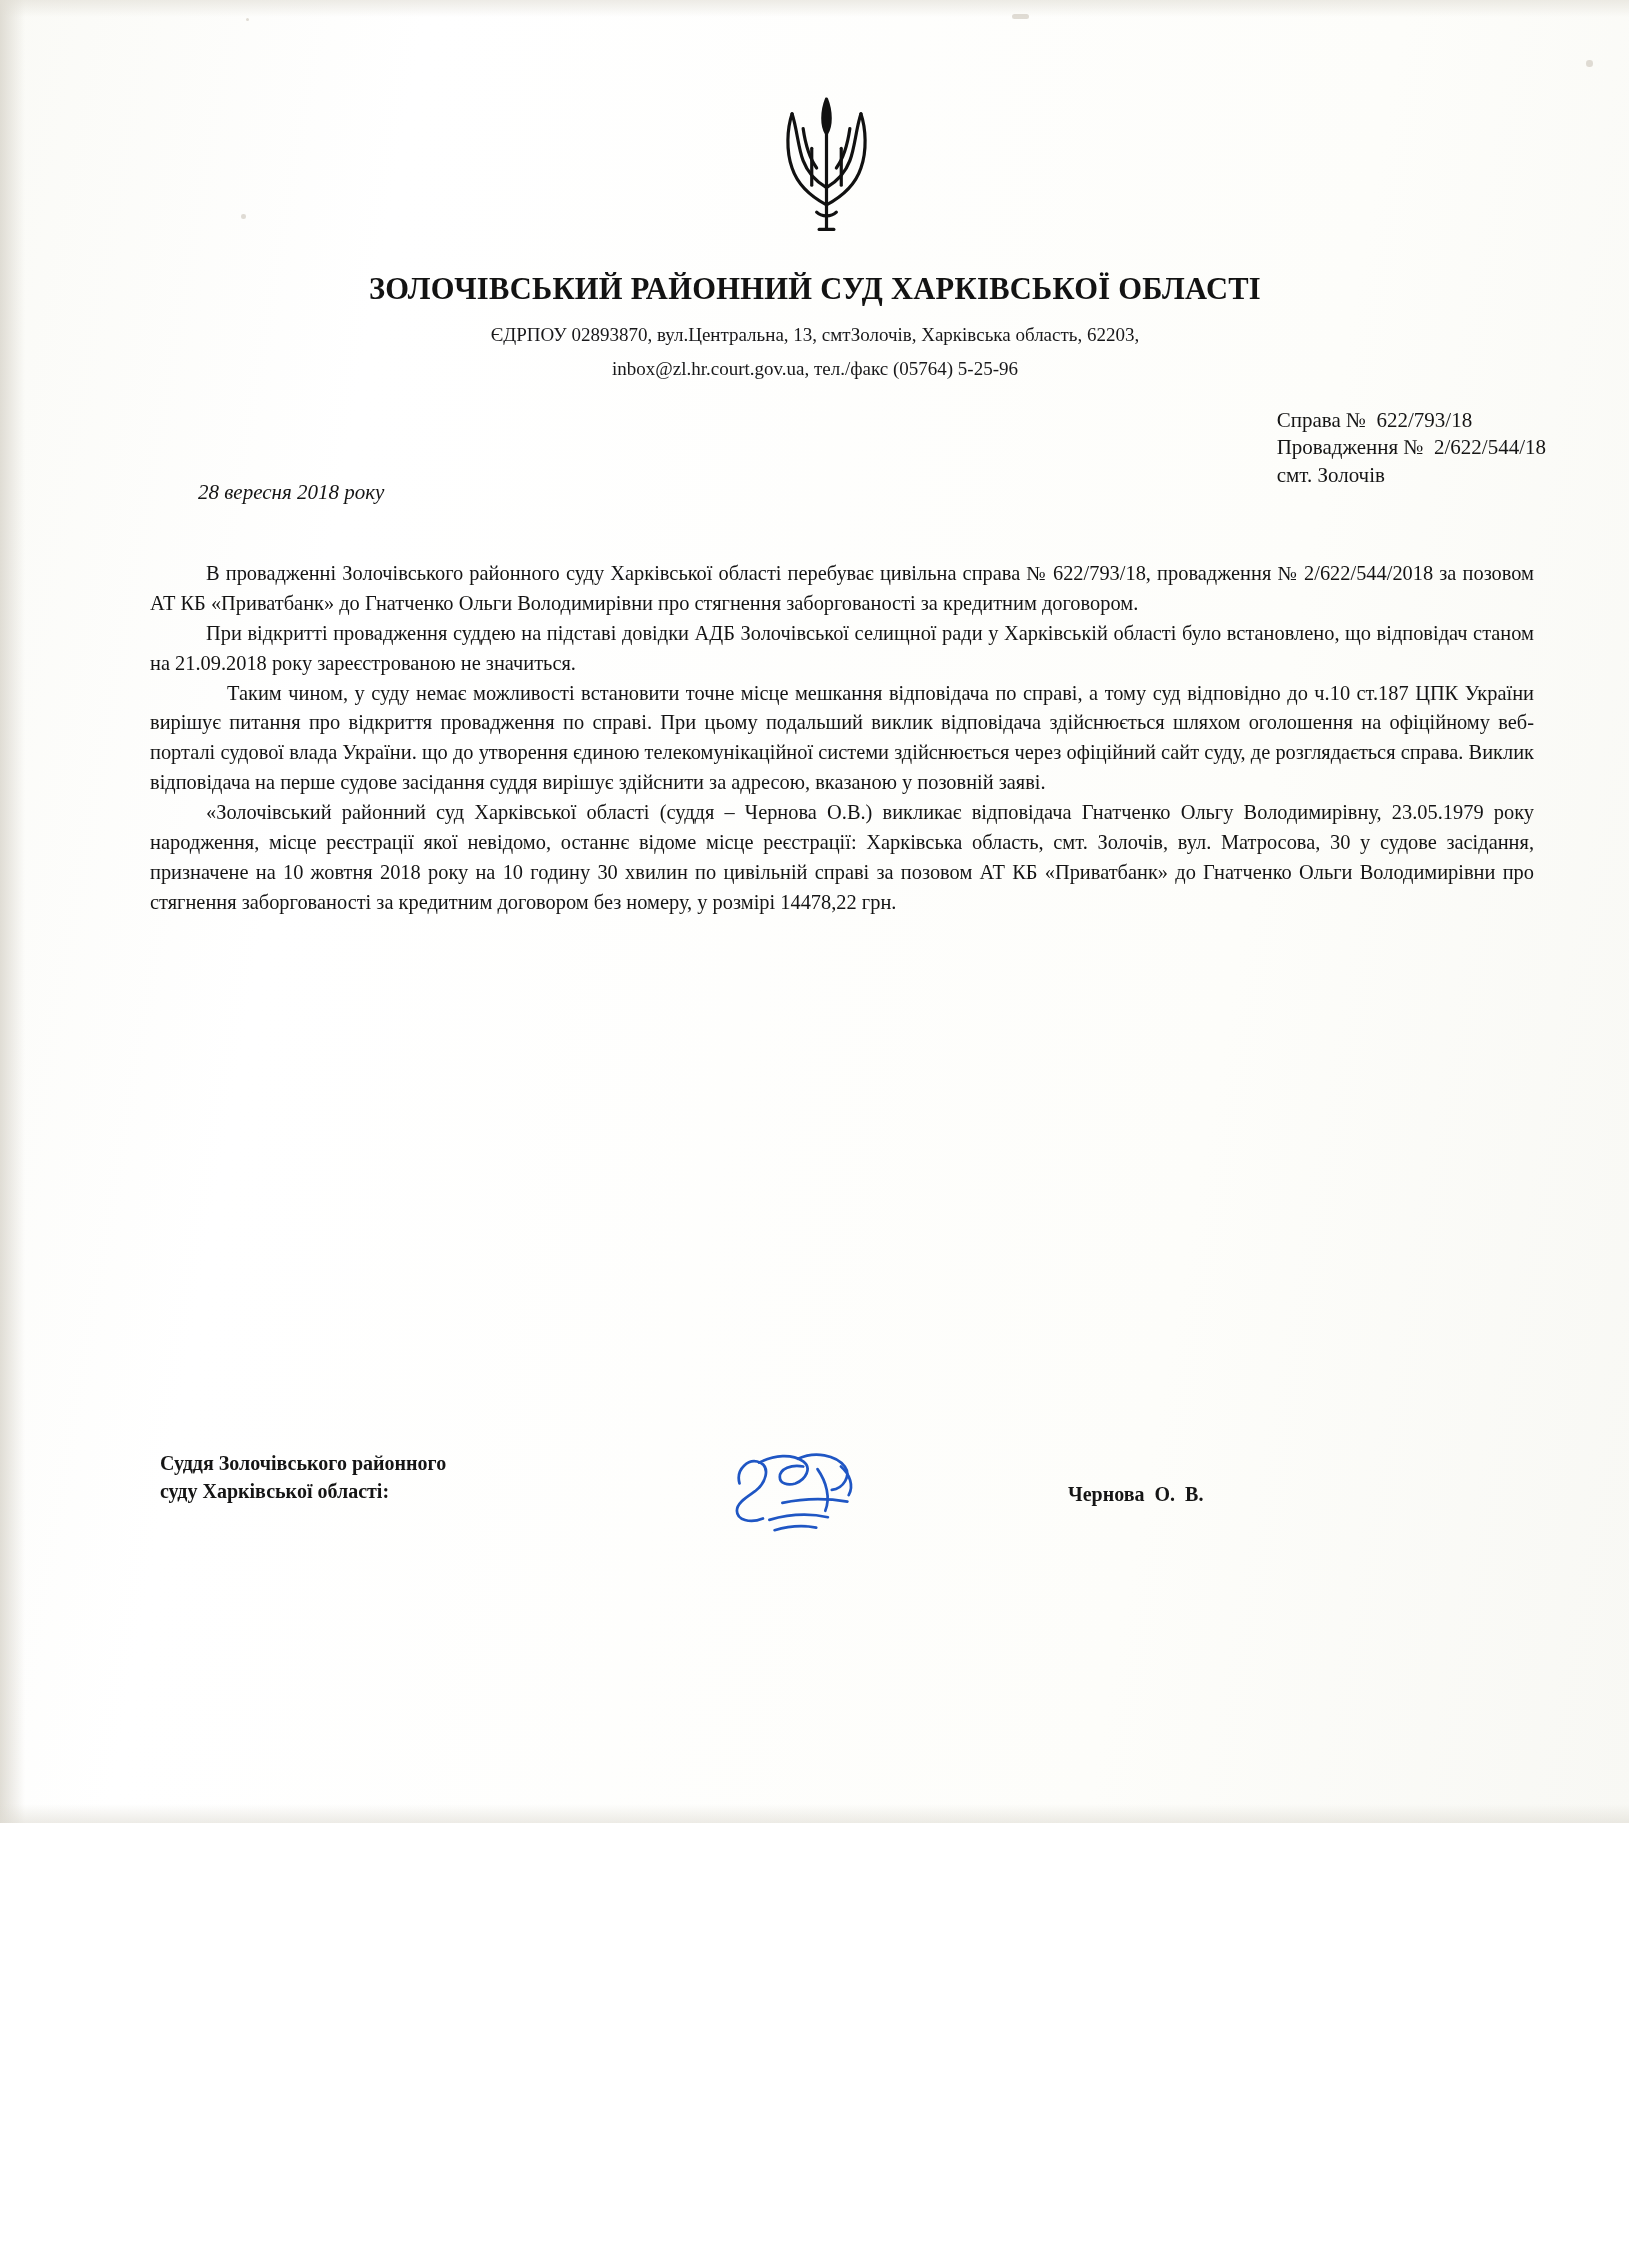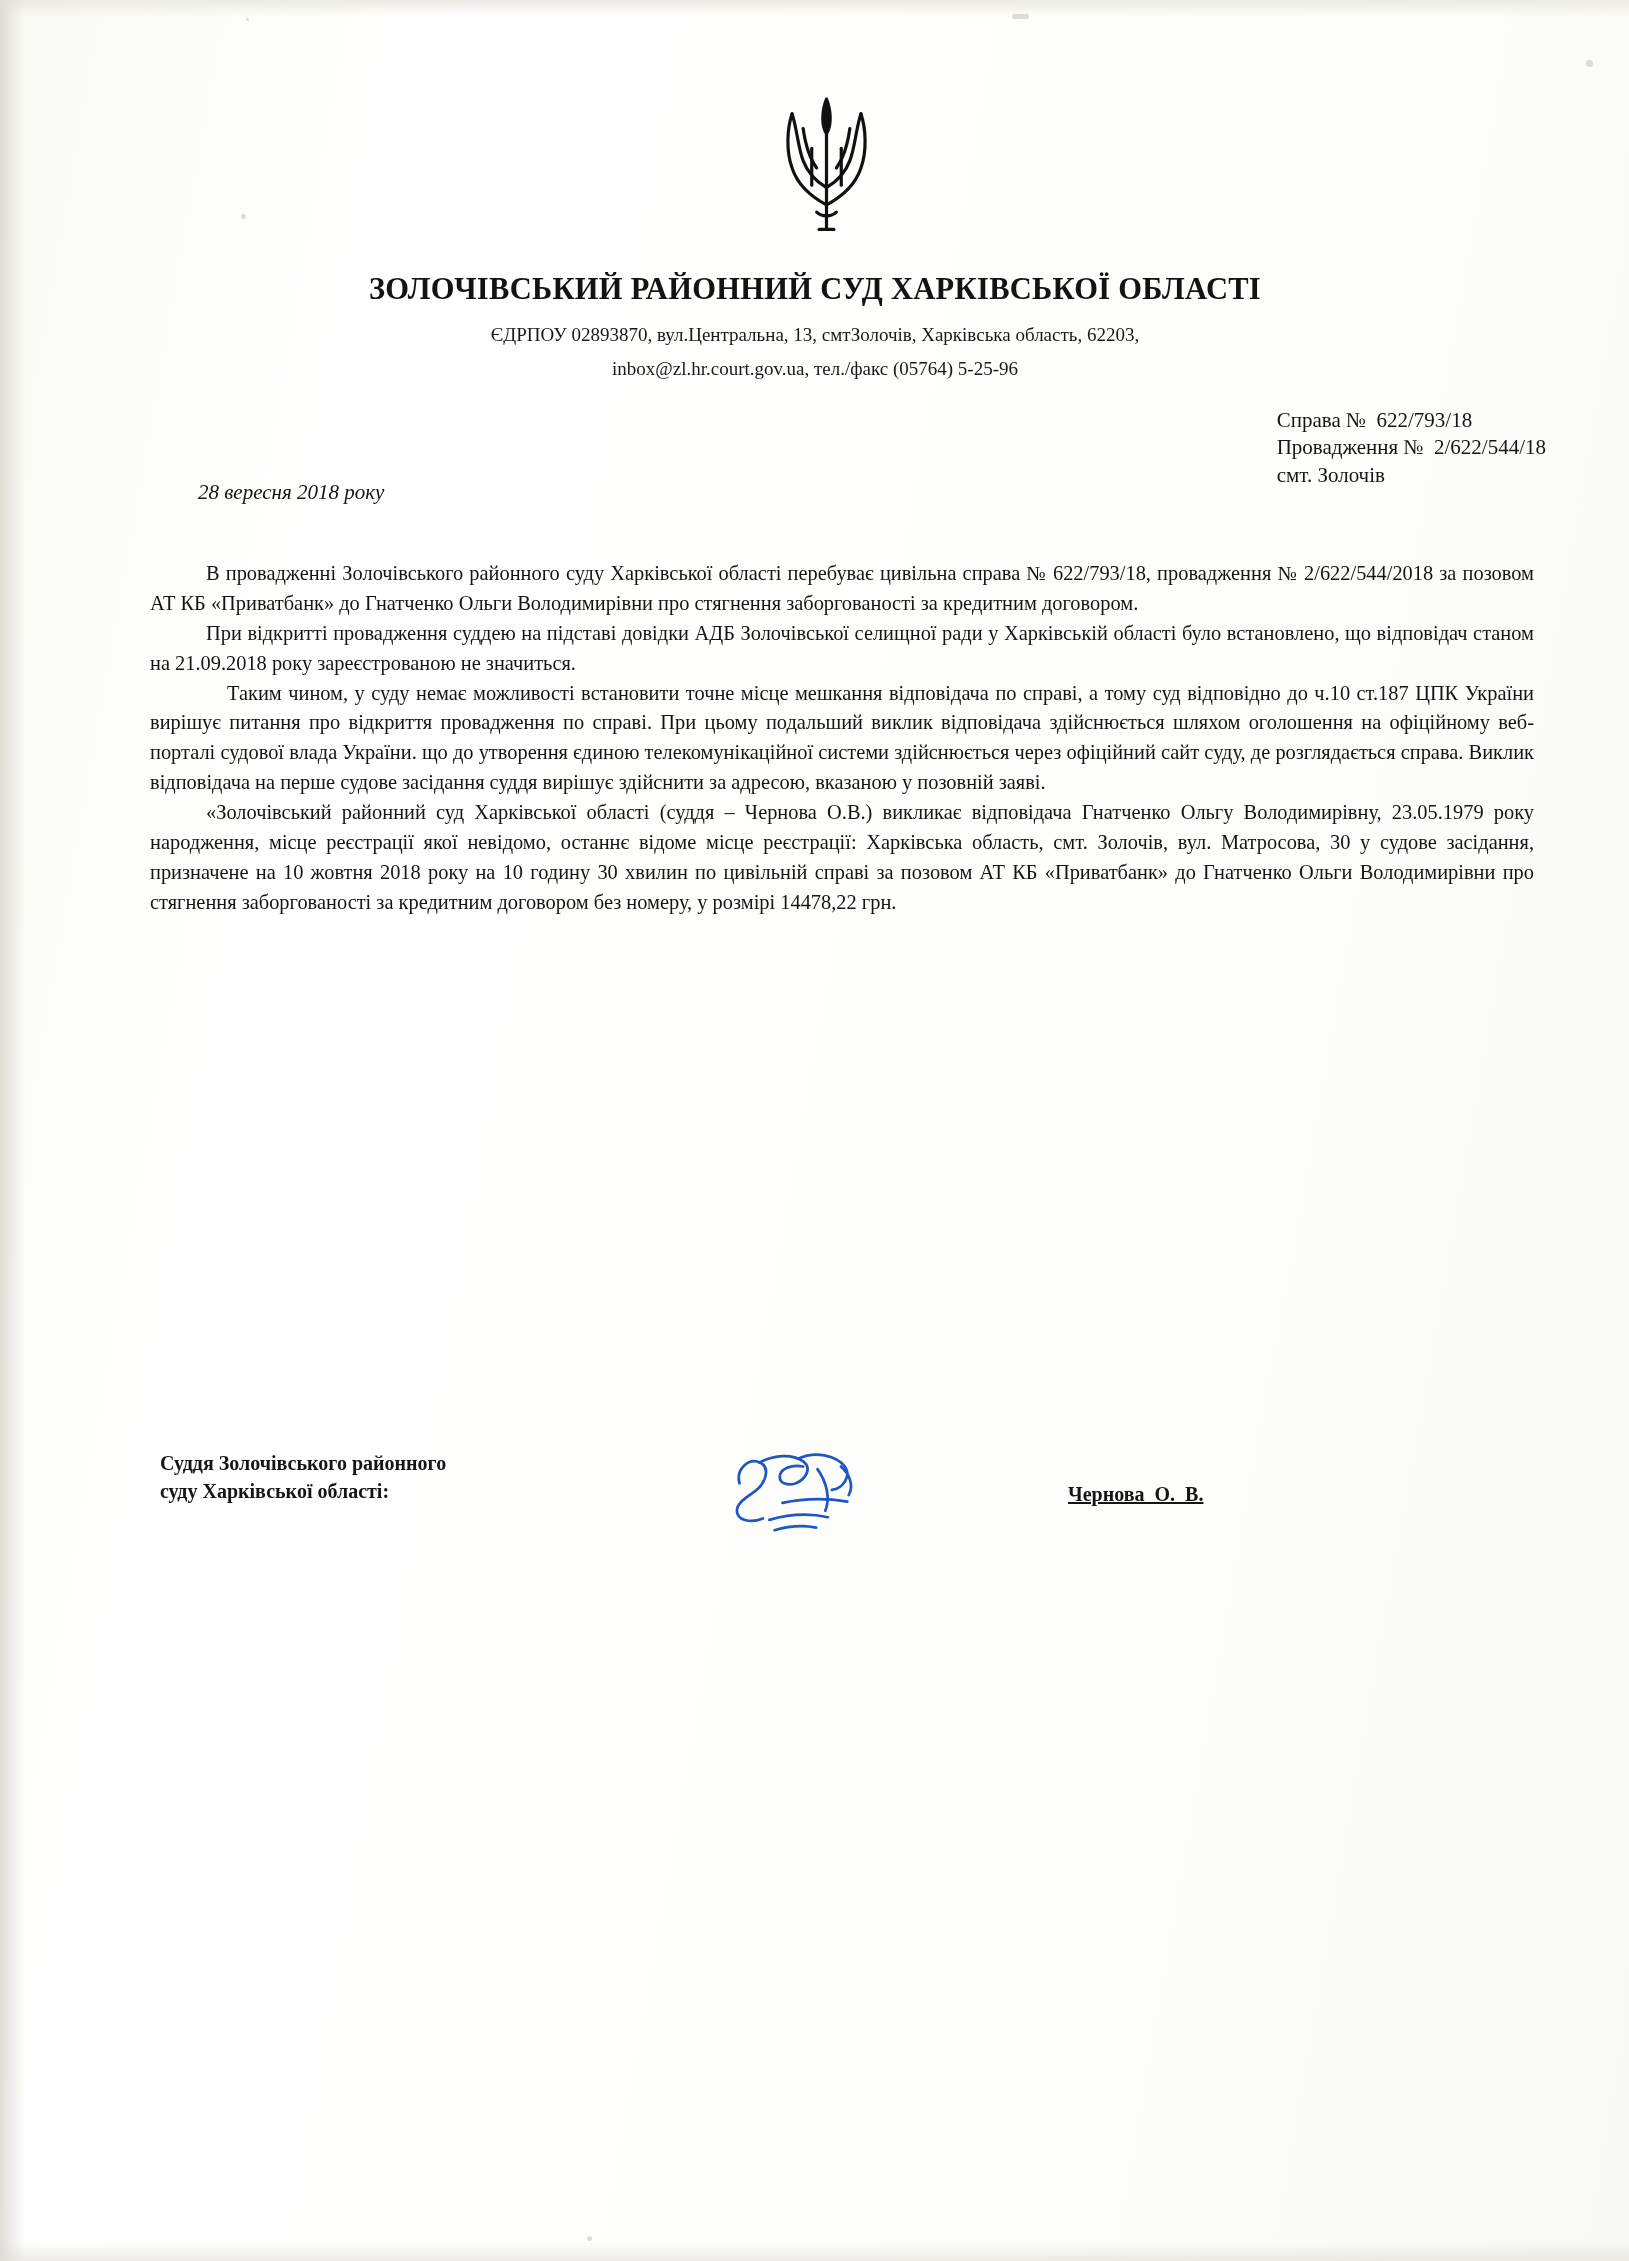--- a/index.html
+++ b/index.html
@@ -7,21 +7,21 @@
     padding: 0;
     background: #ffffff;
   }
   body {
     font-family: "Liberation Serif", serif;
     color: #1a1a1a;
   }
   #page {
     position: relative;
     width: 1630px;
-    height: 2261px;
+    height: 1823px;
     background: #fdfdfb;
     overflow: hidden;
   }
   
   #scan-tint {
     position: absolute;
     inset: 0;
     background:
       linear-gradient(100deg, rgba(250,250,246,1) 0%, rgba(255,255,255,1) 22%, rgba(253,253,250,1) 72%, rgba(248,248,244,1) 100%);
     pointer-events: none;
@@ -125,21 +125,20 @@
     color: #151515;
   }
   .sign-title { width: 493px; }
   .sign-name {
     position: absolute;
     left: 908px;
     top: 31px;
     font-weight: bold;
     font-size: 20px;
     white-space: pre;
-    text-decoration: underline;
   }
   .signature {
     position: absolute;
     left: 720px;
     top: 1443px;
     width: 169px;
     height: 101px;
   }
   .signature svg { width: 100%; height: 100%; display: block; }
   .edge-shadow-left {

